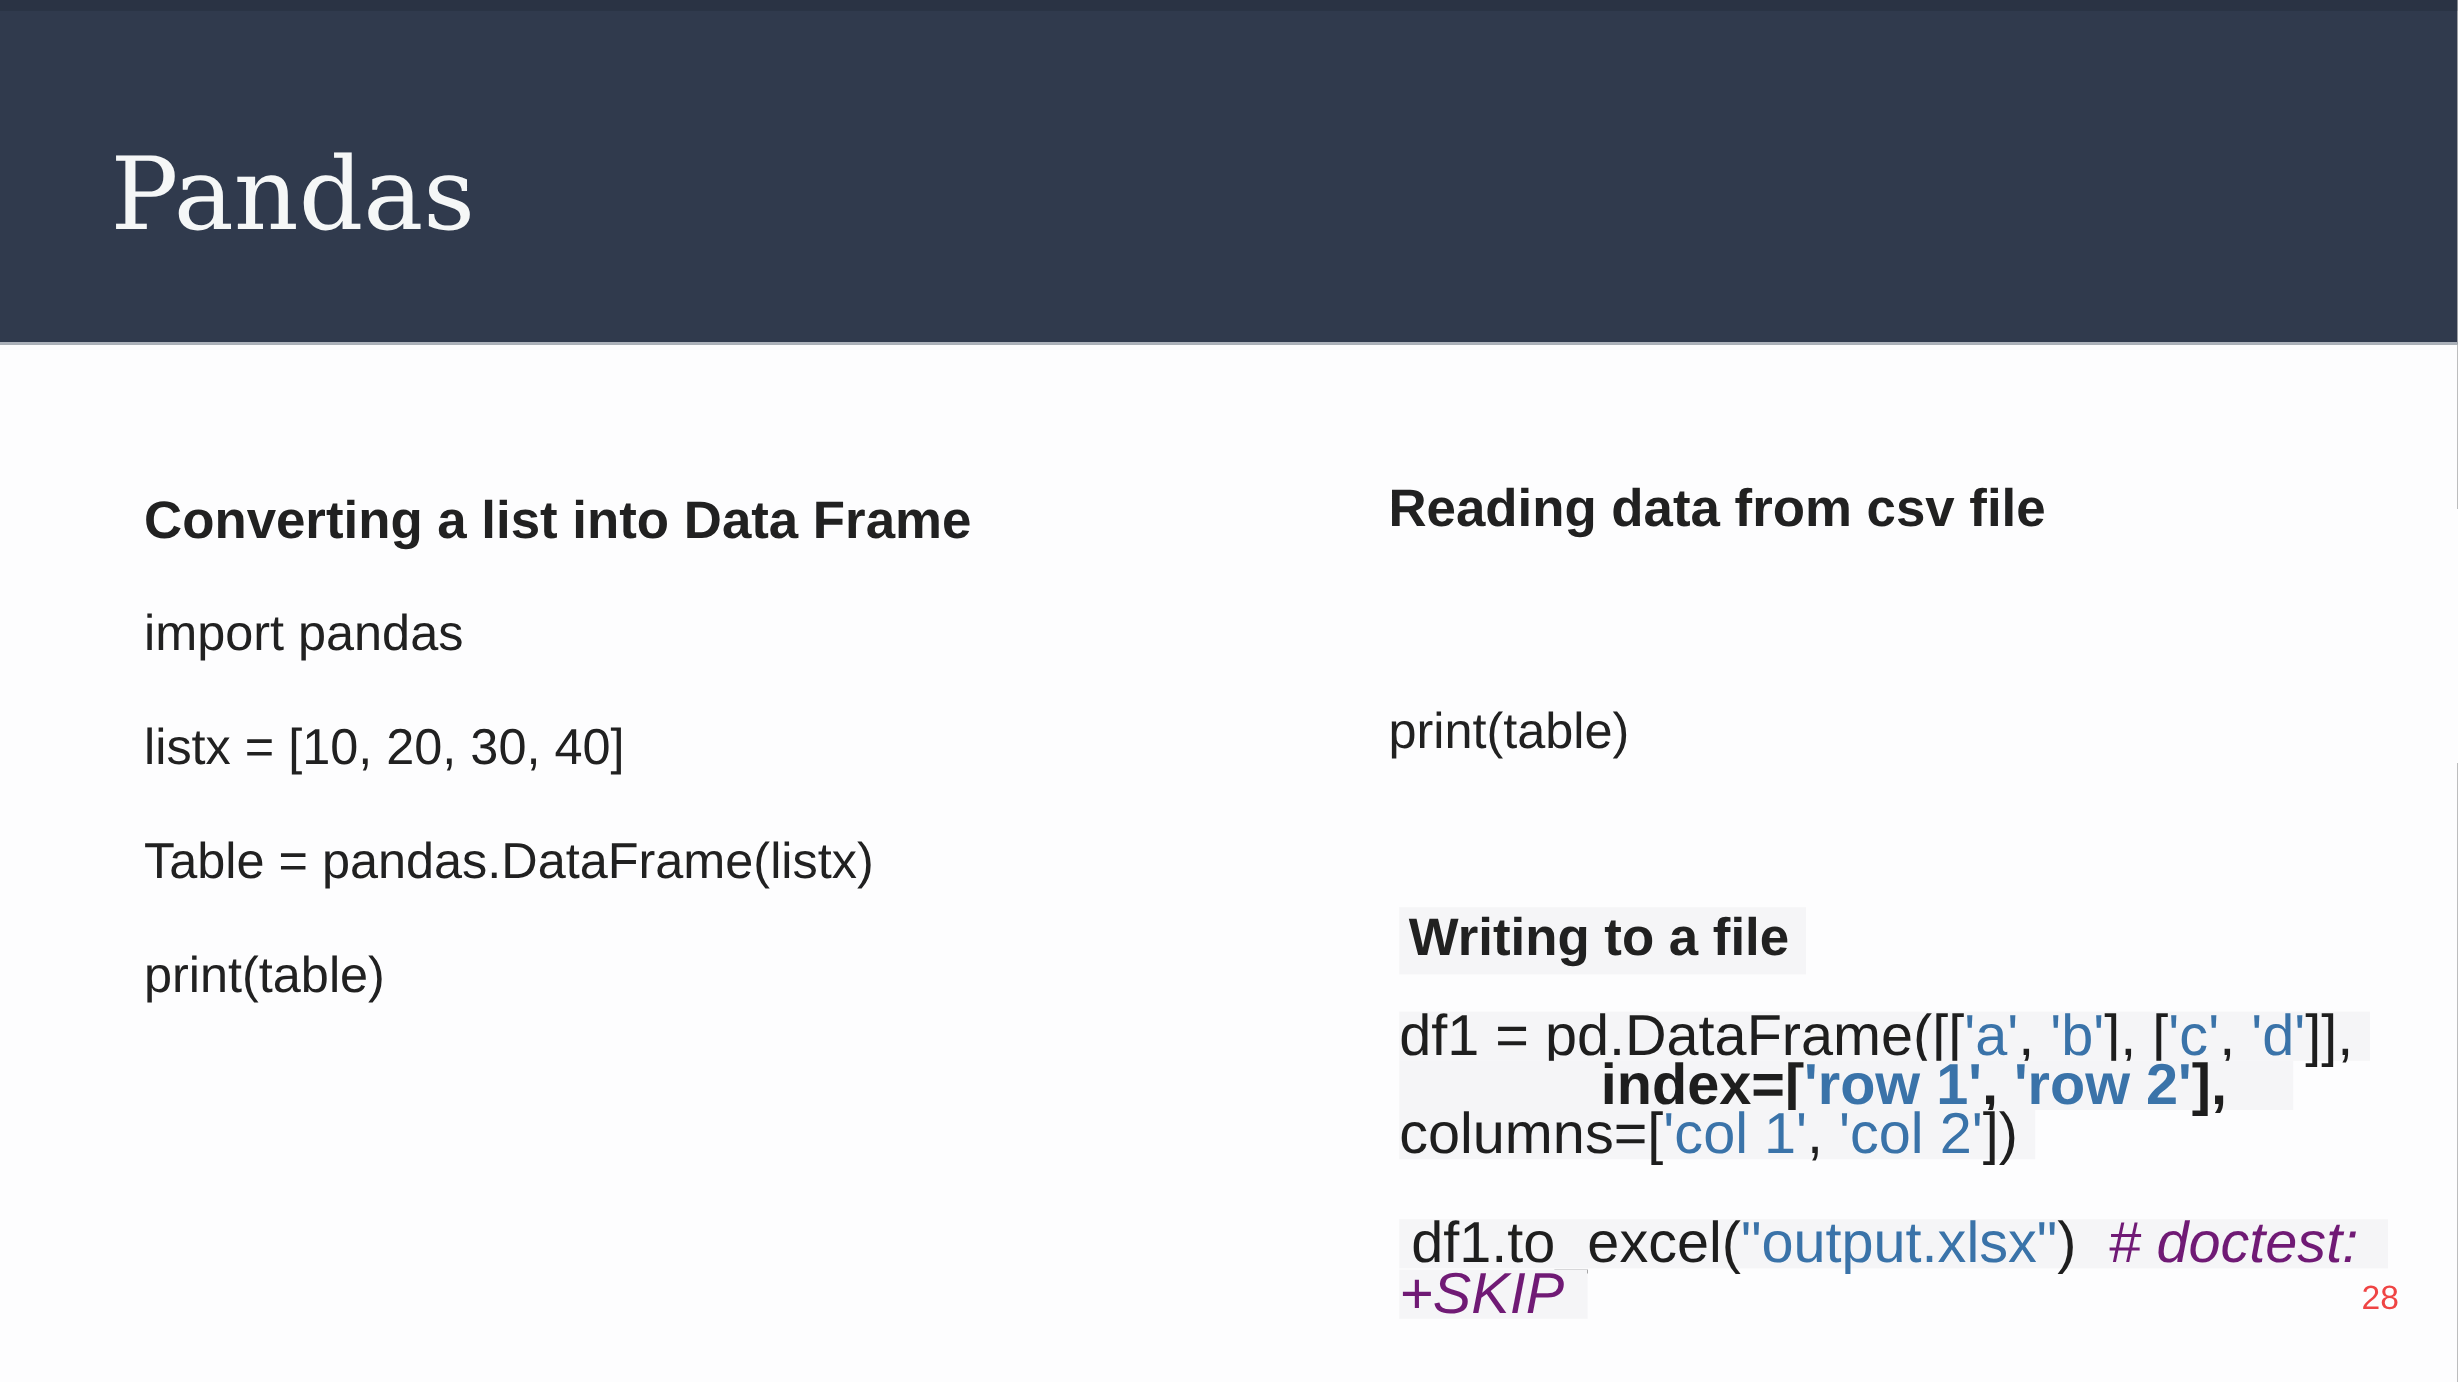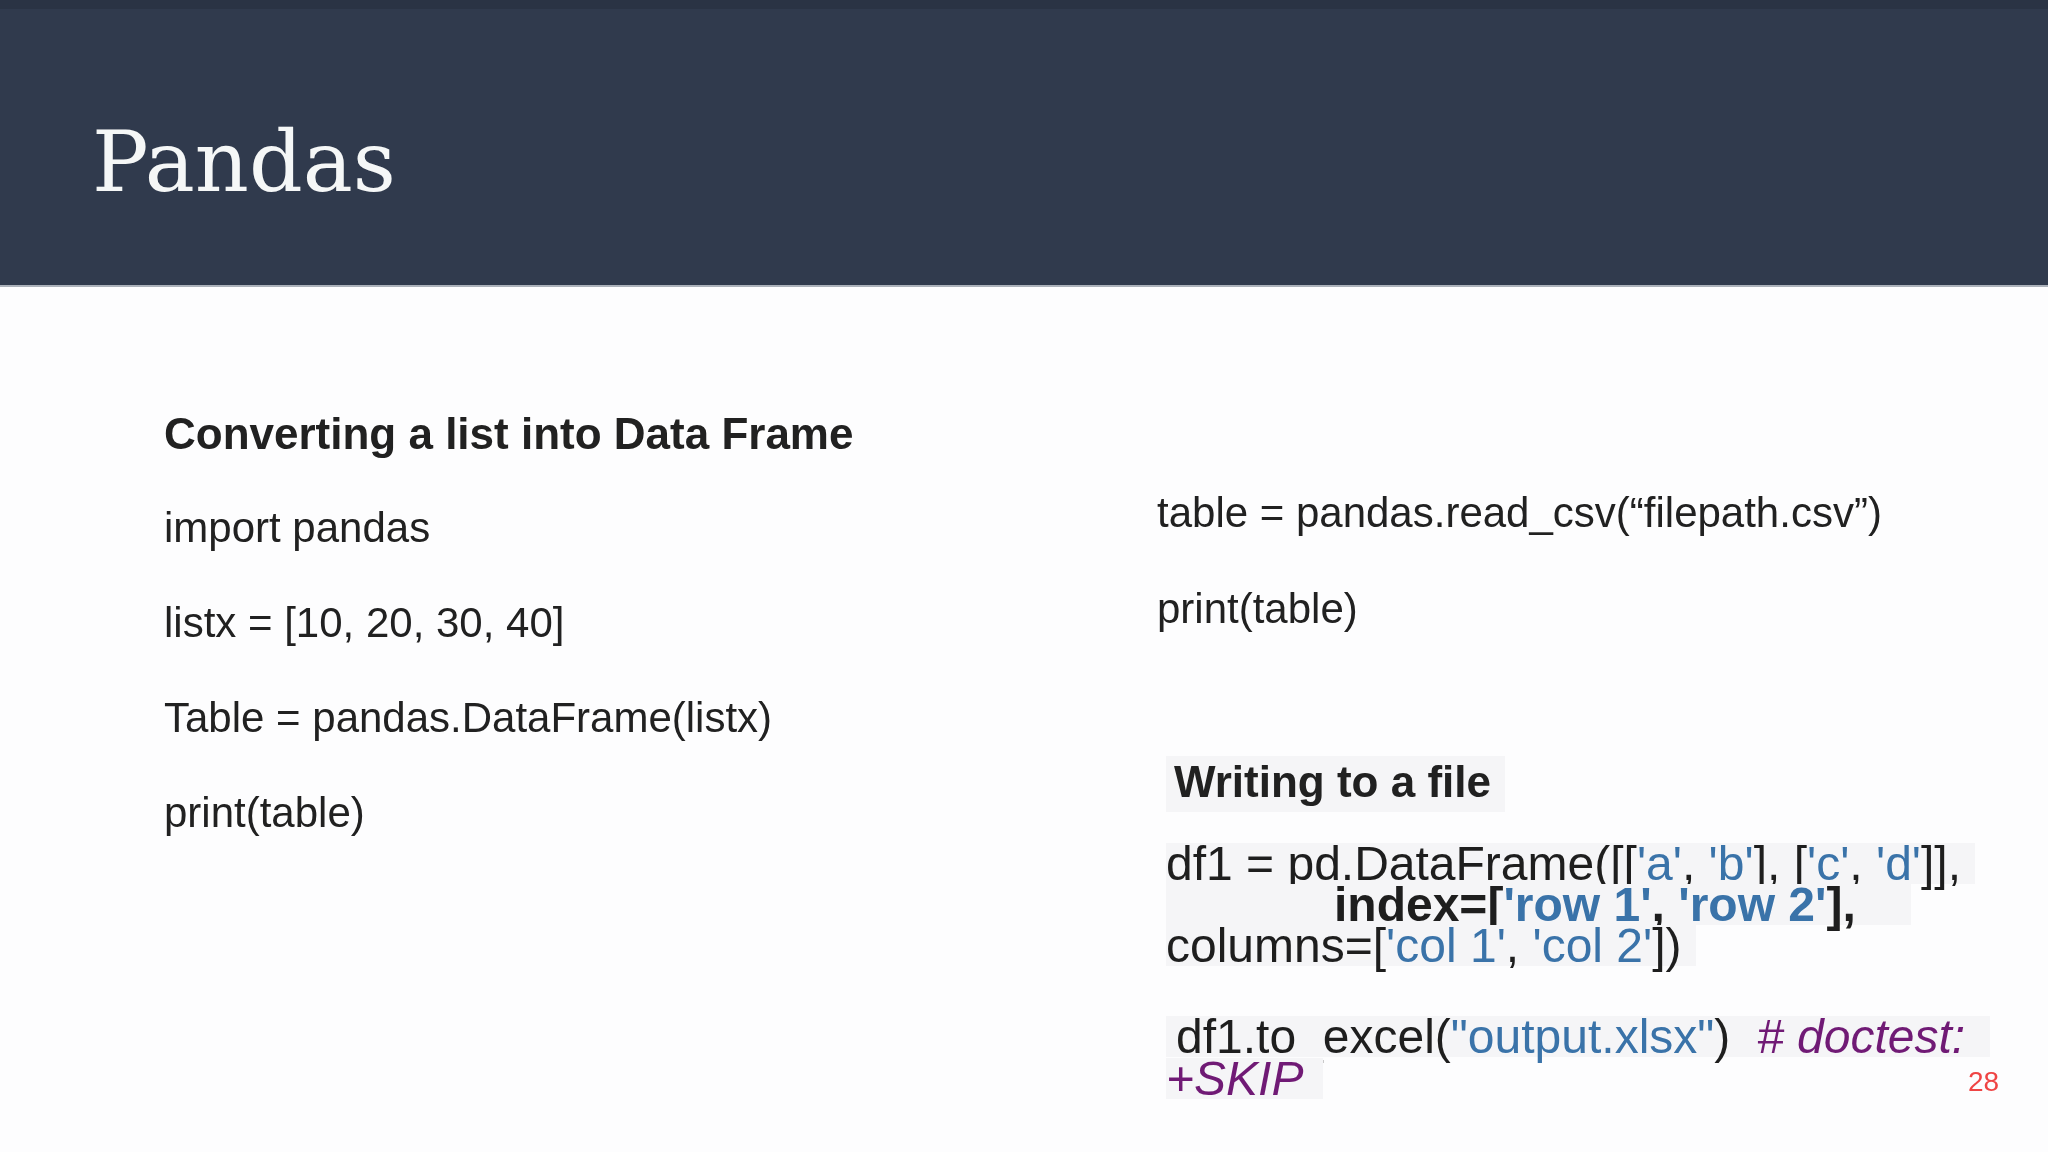--- a/index.html
+++ b/index.html
@@ -33,21 +33,21 @@
   .txt{
     position:absolute;
     font-size:42px;line-height:1.1;
     white-space:nowrap;
     color:#212121;
   }
   .hd{
     font-size:44px;font-weight:700;
   }
   
-  .lx{left:120px;margin-left:44px;}
+  .lx{left:120px;}
   
   .rx{left:1157px;}
   
   #writing-heading{
     left:1166px;top:744px;
     background:#f5f5f7;
     padding:2px 14px 6px 8px;
     margin-top:12px;
   }
   .code-line{
@@ -75,21 +75,21 @@
     <div id="header-top-edge"></div>
     <div id="slide-title">Pandas</div>
   </div>
 
   <div class="txt hd lx" style="top:410px">Converting a list into Data Frame</div>
   <div class="txt lx" style="top:505px">import pandas</div>
   <div class="txt lx" style="top:600px">listx = [10, 20, 30, 40]</div>
   <div class="txt lx" style="top:695px">Table = pandas.DataFrame(listx)</div>
   <div class="txt lx" style="top:790px">print(table)</div>
 
-  <div class="txt rx" style="top:490px">table = pandas.read_csv(“filepath.csv”)</div>
+  <div class="txt hd rx" style="top:400px">Reading data from csv file</div>
   <div class="txt rx" style="top:586px">print(table)</div>
 
   <div class="txt hd" id="writing-heading">Writing to a file</div>
   <div id="code-block">
       <div class="code-line" style="top: 843px; padding-left: 0px; padding-right: 14px;"><span class="seg-plain">df1 = pd.DataFrame([[</span><span class="seg-string">'a'</span><span class="seg-plain">, </span><span class="seg-string">'b'</span><span class="seg-plain">], [</span><span class="seg-string">'c'</span><span class="seg-plain">, </span><span class="seg-string">'d'</span><span class="seg-plain">]],</span></div>
       <div class="code-line" style="top: 884px; padding-left: 168px; padding-right: 55px; font-weight: bold;"><span class="seg-plain">index=[</span><span class="seg-string">'row 1'</span><span class="seg-plain">, </span><span class="seg-string">'row 2'</span><span class="seg-plain">],</span></div>
       <div class="code-line" style="top: 925px; padding-left: 0px; padding-right: 14px;"><span class="seg-plain">columns=[</span><span class="seg-string">'col 1'</span><span class="seg-plain">, </span><span class="seg-string">'col 2'</span><span class="seg-plain">])</span></div>
       <div class="code-line" style="top: 1016px; padding-left: 10px; padding-right: 25px;"><span class="seg-plain">df1.to_excel(</span><span class="seg-string">"output.xlsx"</span><span class="seg-plain">)  </span><span class="seg-comment"># doctest:</span></div>
       <div class="code-line" style="top: 1058px; padding-left: 0px; padding-right: 20px;"><span class="seg-comment">+SKIP</span></div>
     </div>

